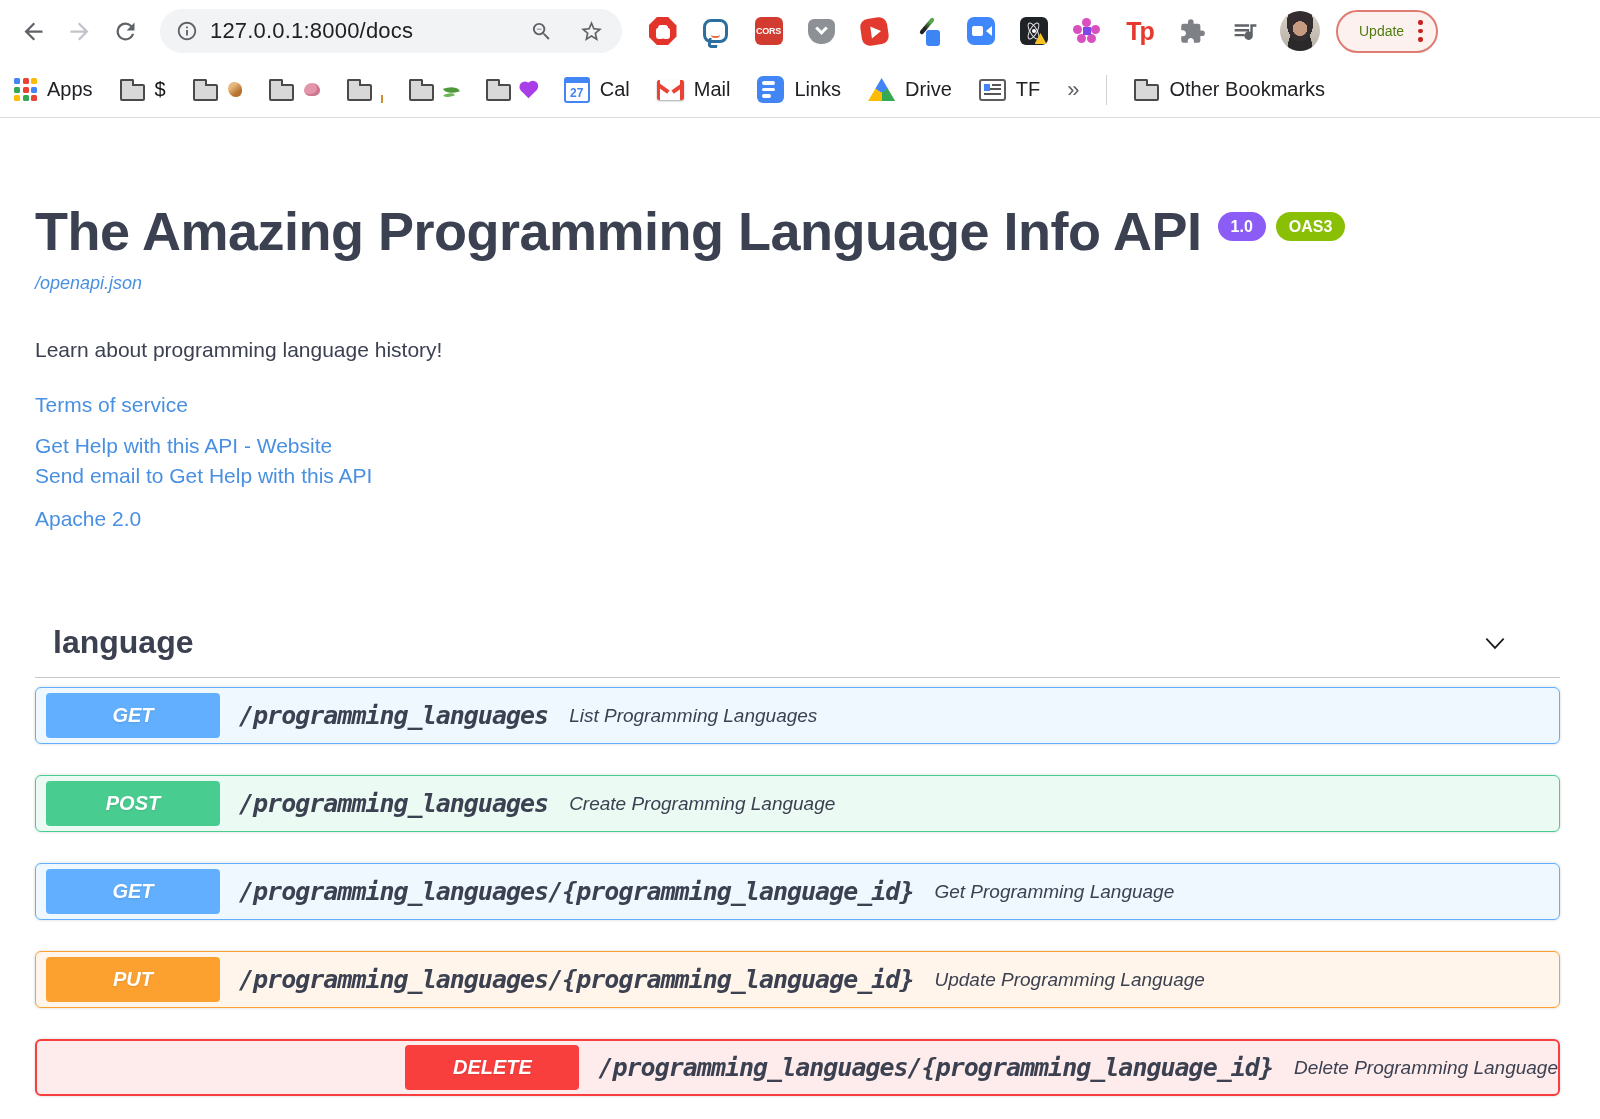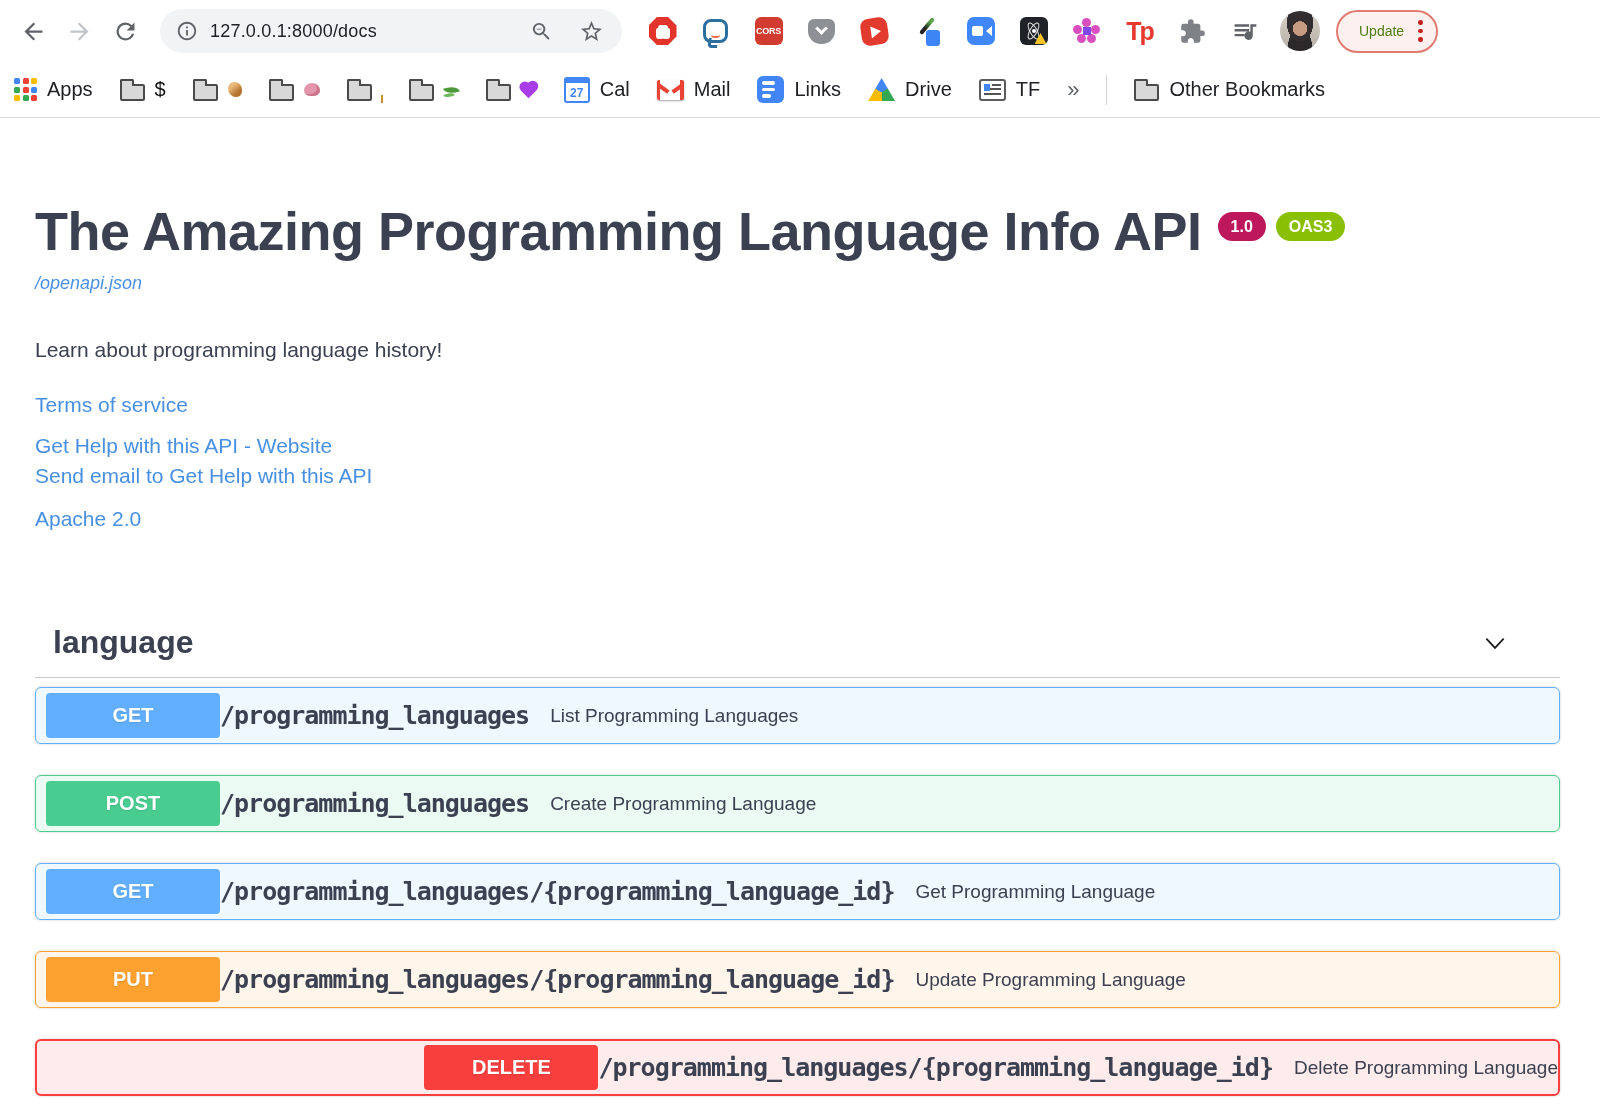--- a/index.html
+++ b/index.html
@@ -14,21 +14,21 @@
   .toolbar { height:62px; display:flex; align-items:center; padding:0 16px 0 10px; background:#fff; }
   .nav-btn { width:46px; height:46px; display:flex; align-items:center; justify-content:center; border-radius:50%; flex:0 0 auto; }
   .nav-btn svg { width:27px; height:27px; }
   .icon-fill { fill:#5f6368; }
   .icon-fill-disabled { fill:#c1c4c8; }
 
   .omnibox {
     margin-left:12px; width:462px; height:44px; border-radius:22px;
     background:#f1f3f4; display:flex; align-items:center; padding:0 18px 0 16px; flex:0 0 auto;
   }
-  .omnibox-url { margin-left:12px; font-size:18px; color:#202124; flex:1; white-space:nowrap; letter-spacing:0.2px; }
+  .omnibox-url { margin-left:12px; font-size:22px; color:#202124; flex:1; white-space:nowrap; letter-spacing:0.2px; }
   .omnibox svg { flex:0 0 auto; }
 
   .ext-row { display:flex; align-items:center; gap:24px; margin-left:26px; flex:0 0 auto; }
   .ext { width:29px; height:29px; display:flex; align-items:center; justify-content:center; position:relative; flex:0 0 auto; }
 
   .adblock { width:28px; height:28px; background:#e2342b; clip-path:polygon(30% 0,70% 0,100% 30%,100% 70%,70% 100%,30% 100%,0 70%,0 30%); display:flex; align-items:center; justify-content:center; }
   .adblock i { display:block; width:10px; height:13px; background:#fff; border-radius:3px 3px 4px 4px; box-shadow:-3px 2px 0 -1px #fff, 3px 2px 0 -1px #fff; }
 
   .chatbubble { width:25px; height:24px; border:3px solid #2c6e9e; border-radius:8px; position:relative; }
   .chatbubble::before { content:""; position:absolute; bottom:-8px; left:2px; width:7px; height:7px; border-left:3px solid #2c6e9e; border-bottom:3px solid #2c6e9e; border-bottom-left-radius:4px; transform:skewX(-8deg); }
@@ -122,45 +122,45 @@
 
   .bm-chevrons { font-size:22px; color:#5f6368; }
   .bm-divider { width:1px; height:30px; background:#d0d3d6; }
 
   
   .page { padding:0 40px 0 35px; }
   .title-row { margin-top:84px; display:flex; align-items:flex-start; gap:16px;text-align:right; }
   .api-title { font-size:54px; font-weight:bold; color:#3b4151; margin:0; line-height:1.1; letter-spacing:-0.5px; }
   .badges { display:flex; gap:10px; margin-top:10px; }
   .badge { color:#fff; font-weight:bold; font-size:16px; padding:5px 13px; border-radius:16px; line-height:1.2; }
-  .badge-version { background:#be185d; }
+  .badge-version { background:#8b5cf6; }
   .badge-oas { background:#89bf04; }
 
   .spec-link { display:inline-block; margin-top:12px; color:#4990e2; font-size:18px; text-decoration:none;font-style:italic; }
   .description { margin-top:44px; font-size:21px; color:#3b4151; }
   .link { color:#4990e2; font-size:21px; text-decoration:none; display:inline-block; }
   .terms { margin-top:31px; }
   .help-block { margin-top:14px; line-height:1.42; }
   .license { margin-top:16px; }
 
   .tag-header { margin-top:93px; display:flex; align-items:center; justify-content:space-between; padding:0 52px 16px 18px; border-bottom:1px solid rgba(59,65,81,.28); }
   .tag-name { font-size:32px; font-weight:bold; color:#3b4151; margin:0; }
   .tag-chevron svg { display:block; }
 
-  .opblocks { margin-top:9px; }
+  .opblocks { margin-top:9px;font-style:italic; }
   .opblock {
     height:57px; border-style:solid; border-radius:6px; display:flex; align-items:center;
     margin-bottom:31px; box-shadow:0 0 3px rgba(0,0,0,.18); padding-left:10px;
   }
   .op-method {
     width:174px; height:45px; border-radius:4px; color:#fff; font-weight:bold; font-size:20px;
     display:flex; align-items:center; justify-content:center; flex:0 0 auto;
     text-shadow:0 1px 2px rgba(0,0,0,.1); font-family:"Liberation Sans",sans-serif;
   }
-  .op-path { font-family:"DejaVu Sans Mono",monospace; font-weight:bold; font-size:25px; color:#3b4151; letter-spacing:-1px; white-space:nowrap; }
+  .op-path { margin-left:19px; font-family:"DejaVu Sans Mono",monospace; font-weight:bold; font-size:25px; color:#3b4151; letter-spacing:-1px; white-space:nowrap; }
   .op-summary { margin-left:21px; font-size:19px; color:#3b4151; white-space:nowrap; }
 </style>
 </head>
 <body>
 
 <div class="toolbar">
   <div class="nav-btn">
     <svg viewBox="0 0 24 24">
         <path class="icon-fill" d="M20 11H7.83l5.59-5.59L12 4l-8 8 8 8 1.41-1.41L7.83 13H20v-2z"></path>
       </svg>

